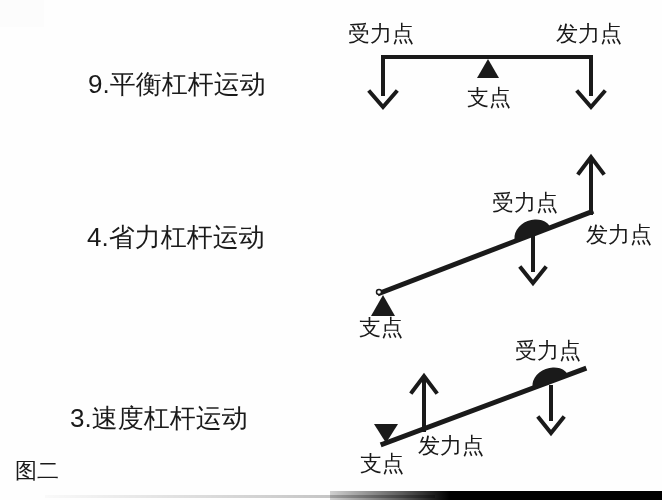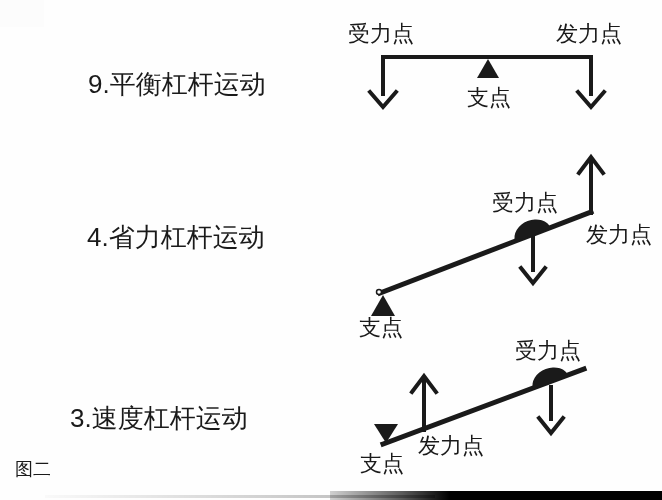--- a/index.html
+++ b/index.html
@@ -18,21 +18,21 @@
   .lbl{
     position:absolute;
     font-weight:400;
     color:var(--ink);
     line-height:1;
     white-space:nowrap;
     letter-spacing:0px;
   }
   .section-title{font-size:26px;}
   .point-label{font-size:22px;}
-  .caption{font-size:18px;text-align:right;}
+  .caption{font-size:22px;text-align:right;}
   svg.drawing{position:absolute;left:0;top:0;}
   svg .stroke{stroke:var(--ink);fill:none;stroke-width:4;stroke-linecap:square;stroke-linejoin:miter;}
   svg .thick{stroke-width:5;}
   svg .fillink{fill:var(--ink);stroke:none;}
   .corner-artifact{
     position:absolute;left:0;top:0;width:44px;height:27px;
     background:#fcfcfc;
   }
   .scan-line{
     position:absolute;left:45px;bottom:2px;height:3px;width:390px;

